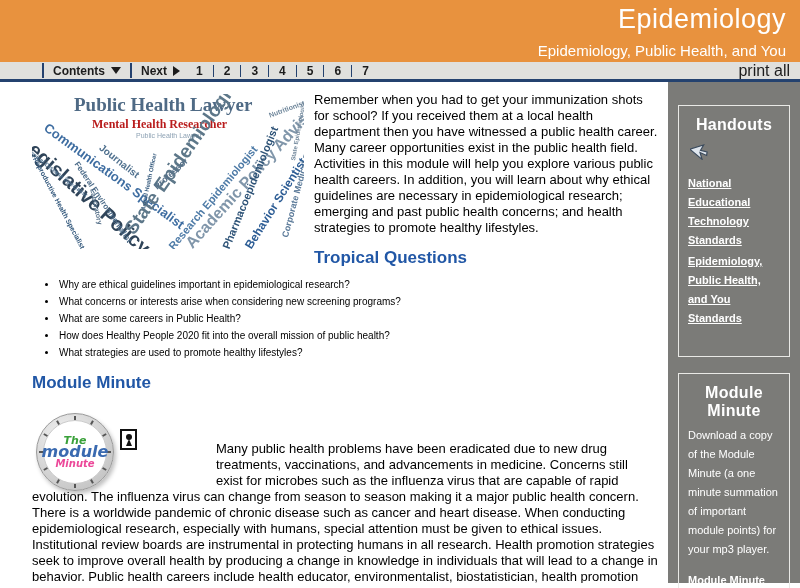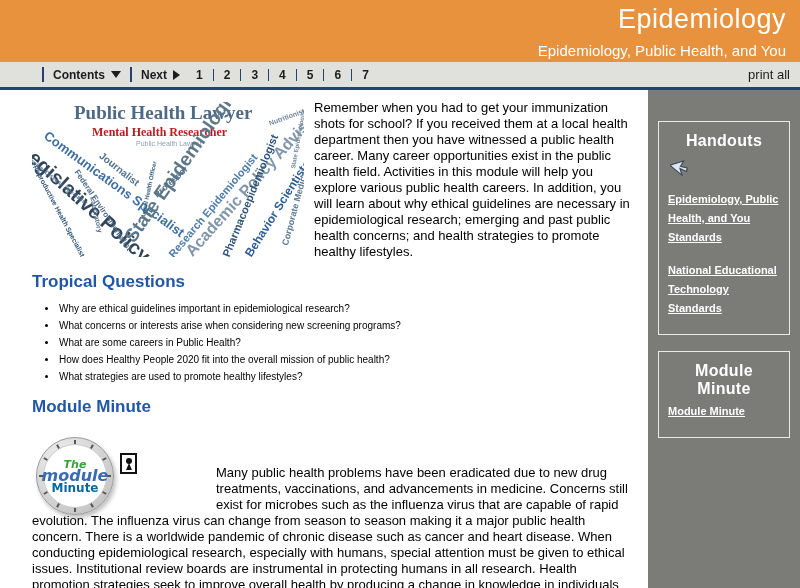--- a/index.html
+++ b/index.html
@@ -6,38 +6,38 @@
   html,body { width:800px; height:588px; overflow:hidden; background:#ffffff;
     font-family:"Liberation Sans", sans-serif; }
 
   
   .header { height:62px; background:#E8923E; color:#ffffff; text-align:right;
     padding:4px 14px 0 0; }
   .header .title { font-size:27px; font-weight:normal; letter-spacing:0.5px; }
   .header .subtitle { font-size:15px; margin-top:7px; }
 
   
-  .navbar { height:28px; background:#E0E0DD; display:flex; align-items:center;
+  .navbar { height:20px; background:#E0E0DD; display:flex; align-items:center;
     font-size:12px; color:#1c1c1c; border-bottom:3px solid #24426F; }
   .nav-sep { width:2px; height:15px; background:#24426F; margin:0 9px; }
   .nav-item { font-weight:bold; display:flex; align-items:center; gap:6px; cursor:pointer; }
   .navbar .first-sep { margin-left:42px; }
   .tri-down { width:0; height:0; border-left:5px solid transparent;
     border-right:5px solid transparent; border-top:7px solid #1c1c1c; display:inline-block; }
   .tri-right { width:0; height:0; border-top:5px solid transparent;
     border-bottom:5px solid transparent; border-left:7px solid #1c1c1c; display:inline-block; }
   .pages { display:flex; align-items:center; margin-left:6px; }
   .page-num { font-weight:bold; padding:0 10px; cursor:pointer; }
   .page-pipe { width:1px; height:12px; background:#24426F; }
-  .print-all { margin-left:auto; margin-right:10px; font-size:13px; font-weight:normal; cursor:pointer; }
+  .print-all { margin-left:auto; margin-right:10px; font-size:16px; font-weight:normal; cursor:pointer; }
 
   
   .main-wrap { display:flex; height:501px; }
   .content { flex:1; background:#ffffff; padding:10px 10px 0 32px; overflow:hidden; }
-  .sidebar { width:152px; background:#7B7B78; padding:31px 10px; }
+  .sidebar { width:132px; background:#7B7B78; padding:23px 10px; }
 
   
   h1.page-title { color:#2157A6; font-size:24px; font-weight:bold; margin:6px 0 12px 0; }
   h2.section-heading { color:#2157A6; font-size:17px; font-weight:bold; margin:12px 0 8px 0; }
   .body-text { font-size:13px; line-height:16px; color:#000; }
 
   
   .wordcloud { float:left; width:272px; height:155px; margin:2px 10px 4px 0;
     position:relative; overflow:hidden; }
   .wc { position:absolute; white-space:nowrap; transform-origin:0 0; font-weight:bold; }
@@ -51,21 +51,21 @@
   .mm-media { float:left; width:178px; height:80px; position:relative; margin:0 4px 2px 2px; }
   .clock { position:absolute; left:2px; top:12px; width:78px; height:78px; border-radius:50%;
     background:radial-gradient(circle at 35% 30%, #f2f2f2, #b9b9b9);
     border:1px solid #9a9a9a; box-shadow:2px 3px 4px rgba(0,0,0,0.25); }
   .clock-face { position:absolute; left:6px; top:6px; right:6px; bottom:6px;
     border-radius:50%; background:#ffffff; border:1px solid #cccccc;
     display:flex; flex-direction:column; align-items:center; justify-content:center;
     font-family:"DejaVu Sans", sans-serif; }
   .clock-face .l1 { color:#3aa13a; font-size:11px; font-style:italic; font-weight:bold; line-height:11px;}
   .clock-face .l2 { color:#3a6ab0; font-size:16px; font-style:italic; font-weight:bold; line-height:12px;}
-  .clock-face .l3 { color:#0369a1; font-size:12px; font-weight:bold; line-height:12px;}
+  .clock-face .l3 { color:#ec4899; font-size:10px; font-style:italic; font-weight:bold; line-height:12px;}
   .tick { position:absolute; left:50%; top:50%; width:2px; height:7px; background:#555;
     transform-origin:1px -29px; margin-top:29px; margin-left:-1px; }
   .keyhole { position:absolute; left:86px; top:28px; width:17px; height:21px;
     border:2px solid #111; background:#fff; display:flex; align-items:center;
     justify-content:center; }
   .keyhole .kh-top { width:6px; height:6px; background:#111; border-radius:50%;
     position:absolute; top:3px; left:4px; }
   .keyhole .kh-bottom { width:0; height:0; border-left:3px solid transparent;
     border-right:3px solid transparent; border-bottom:7px solid #111;
     position:absolute; bottom:2px; left:4px; }
@@ -189,23 +189,24 @@
 
   </div>
 
   <div class="sidebar">
 
     <div class="side-box">
       <div class="box-title">Handouts</div>
       <svg class="cursor-icon" width="18" height="22" viewBox="0 0 18 22">
         <polygon points="3,20 3,4 15,12 9,13 12,19 9,21 7,14" fill="#dfe6ee" stroke="#3a4a5c" stroke-width="1.2" transform="rotate(-50 9 11)"></polygon>
       </svg>
+      <span class="side-link" style="margin-bottom:2px;">National Educational Technology Standards</span>
       <span class="side-link">Epidemiology, Public Health, and You Standards</span>
-      <span class="side-link" style="margin-bottom:2px;">National Educational Technology Standards</span>
     </div>
 
     <div class="side-box">
       <div class="box-title">Module Minute</div>
+      <p class="side-text">Download a copy of the Module Minute (a one minute summation of important module points) for your mp3 player.</p>
       <span class="side-link" style="margin-bottom:2px;">Module Minute</span>
     </div>
 
   </div>
 </div>
 
 </body></html>

